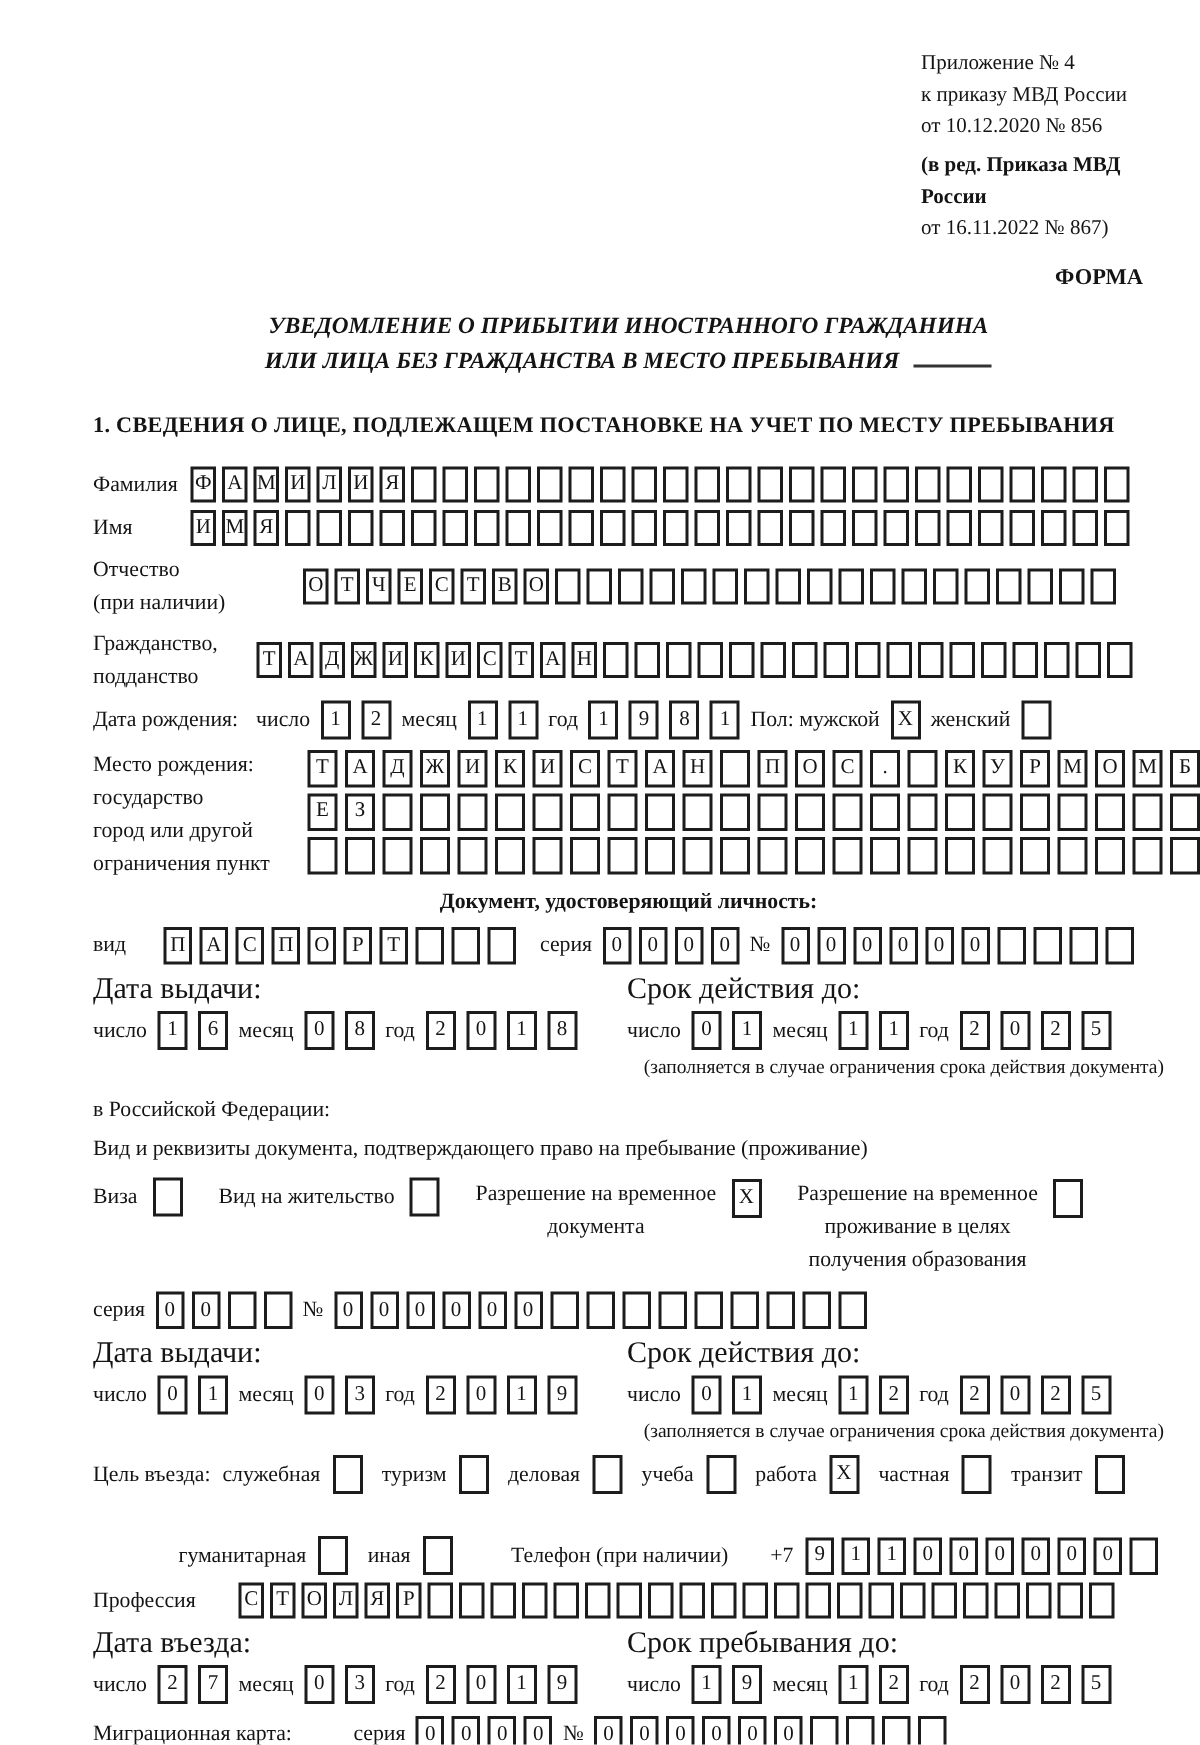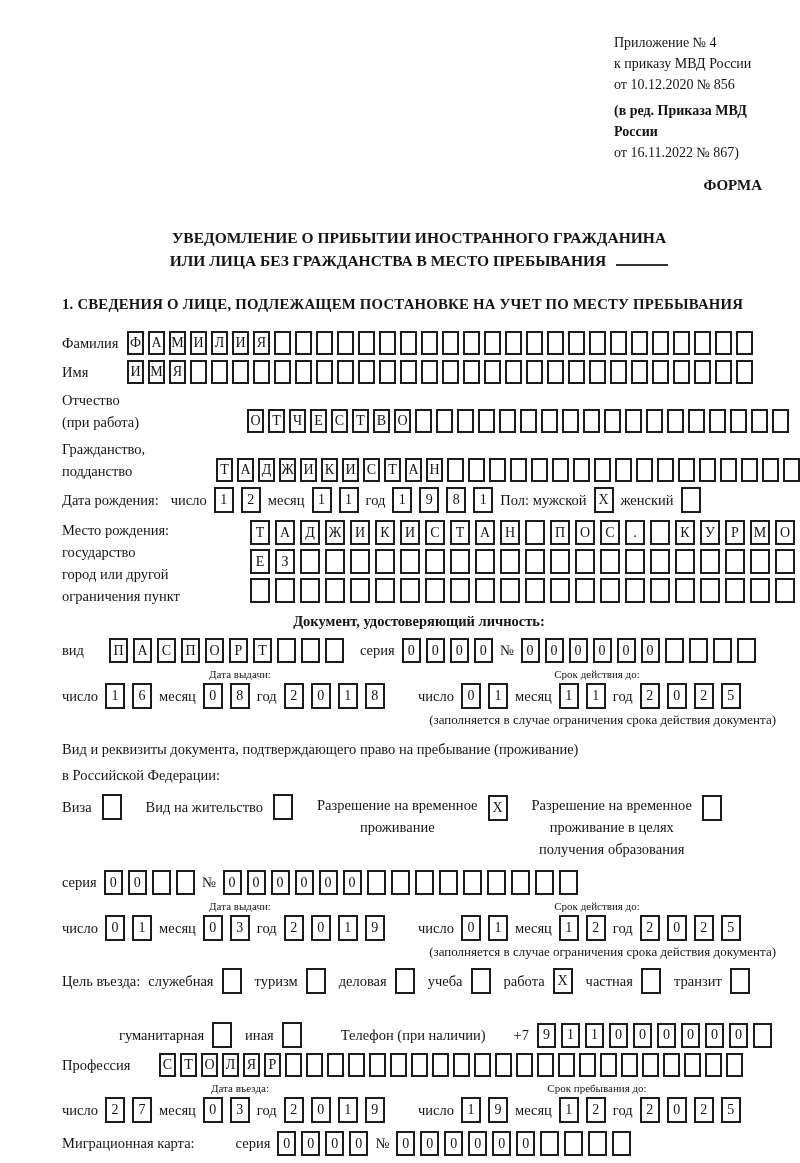--- a/index.html
+++ b/index.html
@@ -12,27 +12,27 @@
     font-size: 14.5px;
     overflow: hidden;
   }
   .page { padding: 32px 24px 0 62px; }
 
   
   .appendix { margin-left: 552px; font-size: 14px; line-height: 21px; }
   .appendix .amend { margin-top: 5px; font-weight: bold; }
   .forma { text-align: right; padding-right: 14px; font-weight: bold; font-size: 15px; margin-top: 14px; }
 
-  .title { margin-top: 32px; text-align: center; font-weight: bold; font-size: 15.5px; line-height: 23px; }
+  .title { margin-top: 12px; text-align: center; font-weight: bold; font-size: 15.5px; line-height: 23px; font-style: italic; }
   .blank { display: inline-block; width: 52px; border-bottom: 2px solid #333; margin-left: 10px; }
   .section { margin-top: 24px; margin-bottom: 18px; font-weight: bold; font-size: 14.8px; letter-spacing: .2px; }
 
   
   .frow { display: flex; align-items: center; margin-bottom: 5px; }
-  .frow.top { align-items: flex-end; gap: 45px; }
+  .frow.top { align-items: center; }
   .lbl { flex: 0 0 auto; }
   .w65  { width: 65px; }
   .w47  { width: 47px; }
   .w97  { width: 97px; }
   .w140 { width: 140px; }
   .w109 { width: 109px; }
   .w143 { width: 143px; }
   .w115 { width: 115px; }
   .lblcol div { line-height: 22px; }
 
@@ -57,21 +57,21 @@
   .dlbl { margin: 0 7px; flex: 0 0 auto; }
   .dlbl.first { margin-left: 0; }
 
   
   .center-head { text-align: center; font-weight: bold; font-size: 14.5px; margin: 6px 0 8px; }
 
   
   .datepair { display: flex; align-items: flex-start; margin-top: 4px; }
   .dcol.left  { flex: 0 0 356px; }
   .dcol.right { flex: 1; }
-  .dhead { text-align: center; font-size: 11px; margin-bottom: 3px; }
+  .dhead { font-size: 20px; margin-bottom: 3px; }
   .dline { display: flex; align-items: center; }
   .note { text-align: right; font-size: 13px; margin: 3px 0 8px; }
 
   .para { line-height: 26px; }
 
   
   .permitopts { display: flex; align-items: flex-start; margin: 6px 0 10px; }
   .popt { display: flex; align-items: center; gap: 10px; margin-right: 24px; }
   .popt.multi { align-items: flex-start; }
   .popt.multi .cells { margin-top: 1px; }
@@ -175,21 +175,21 @@
         <span class="cell"></span>
         <span class="cell"></span>
         <span class="cell"></span>
         <span class="cell"></span>
       </span>
   </div>
 
   <div class="frow top">
     <span class="lbl w140 lblcol">
       <div>Отчество</div>
-      <div>(при работа)</div>
+      <div>(при наличии)</div>
     </span>
     <span class="cells">
         <span class="cell">О</span>
         <span class="cell">Т</span>
         <span class="cell">Ч</span>
         <span class="cell">Е</span>
         <span class="cell">С</span>
         <span class="cell">Т</span>
         <span class="cell">В</span>
         <span class="cell">О</span>
@@ -448,40 +448,40 @@
             <span class="cell">2</span>
             <span class="cell">0</span>
             <span class="cell">2</span>
             <span class="cell">5</span>
           </span>
       </div>
     </div>
   </div>
   <div class="note">(заполняется в случае ограничения срока действия документа)</div>
 
+  <div class="para">в Российской Федерации:</div>
   <div class="para">Вид и реквизиты документа, подтверждающего право на пребывание (проживание)</div>
-  <div class="para">в Российской Федерации:</div>
 
   <div class="permitopts">
     <div class="popt">
       <span>Виза</span>
       <span class="cells date">
           <span class="cell"></span>
         </span>
     </div>
     <div class="popt">
       <span>Вид на жительство</span>
       <span class="cells date">
           <span class="cell"></span>
         </span>
     </div>
     <div class="popt multi">
       <span class="plines">
         <div>Разрешение на временное</div>
-        <div>проживание</div>
+        <div>документа</div>
       </span>
       <span class="cells date">
           <span class="cell">X</span>
         </span>
     </div>
     <div class="popt multi">
       <span class="plines">
         <div>Разрешение на временное</div>
         <div>проживание в целях</div>
         <div>получения образования</div>

